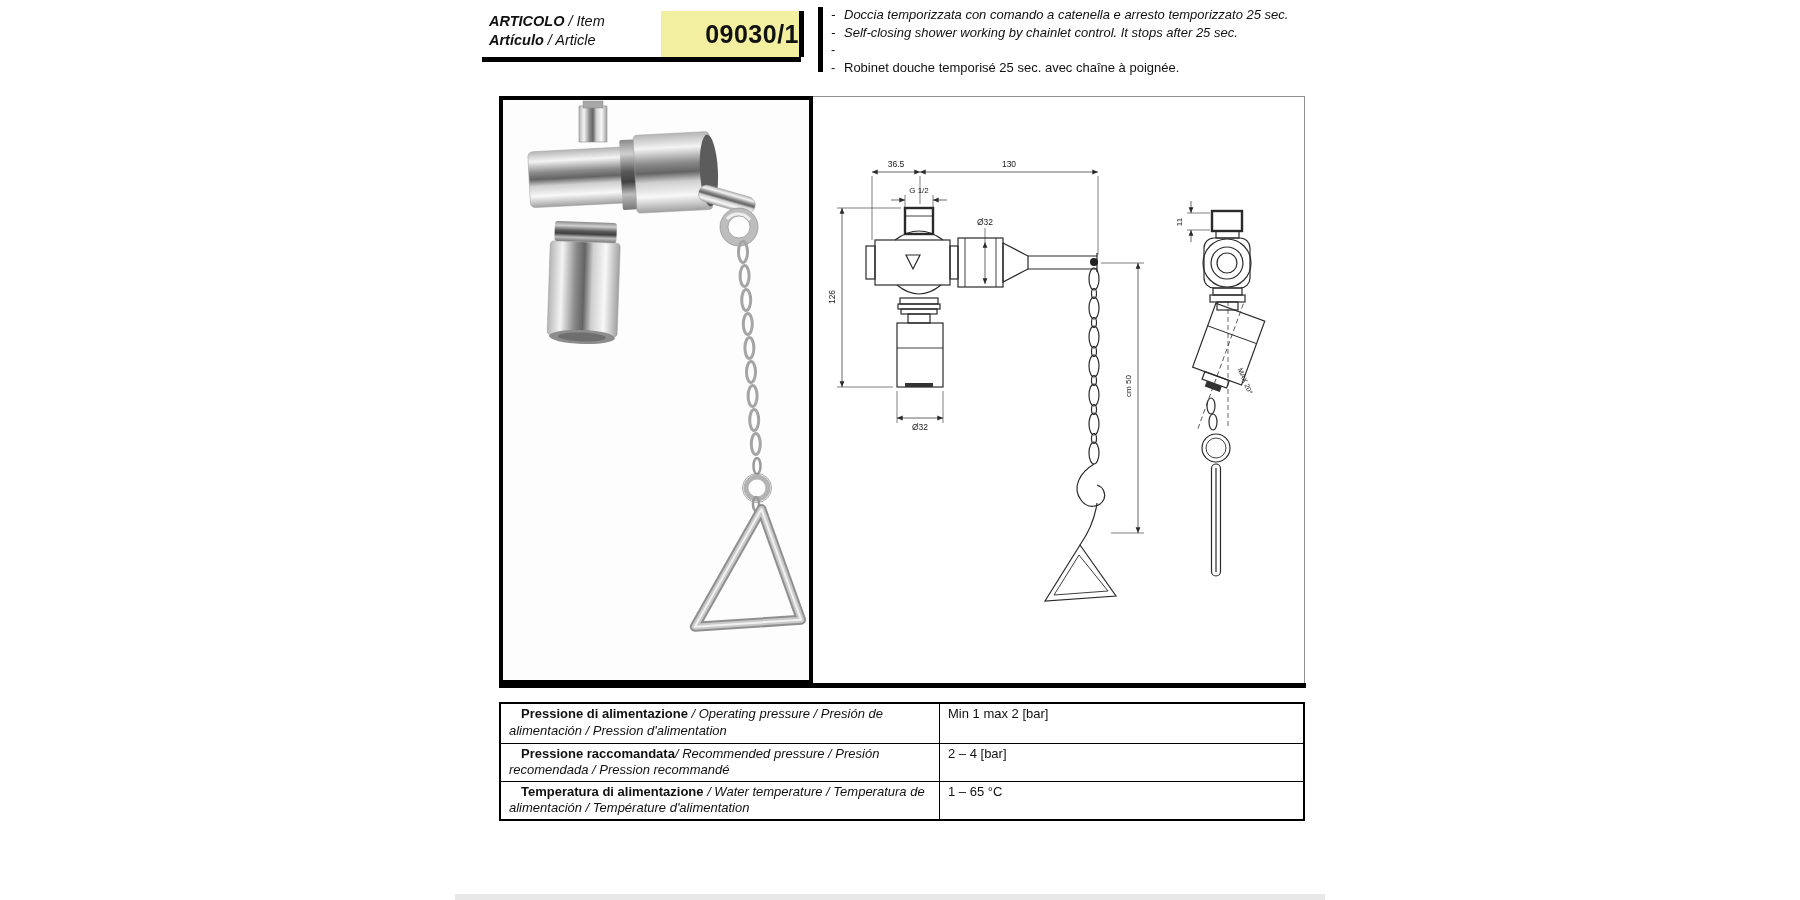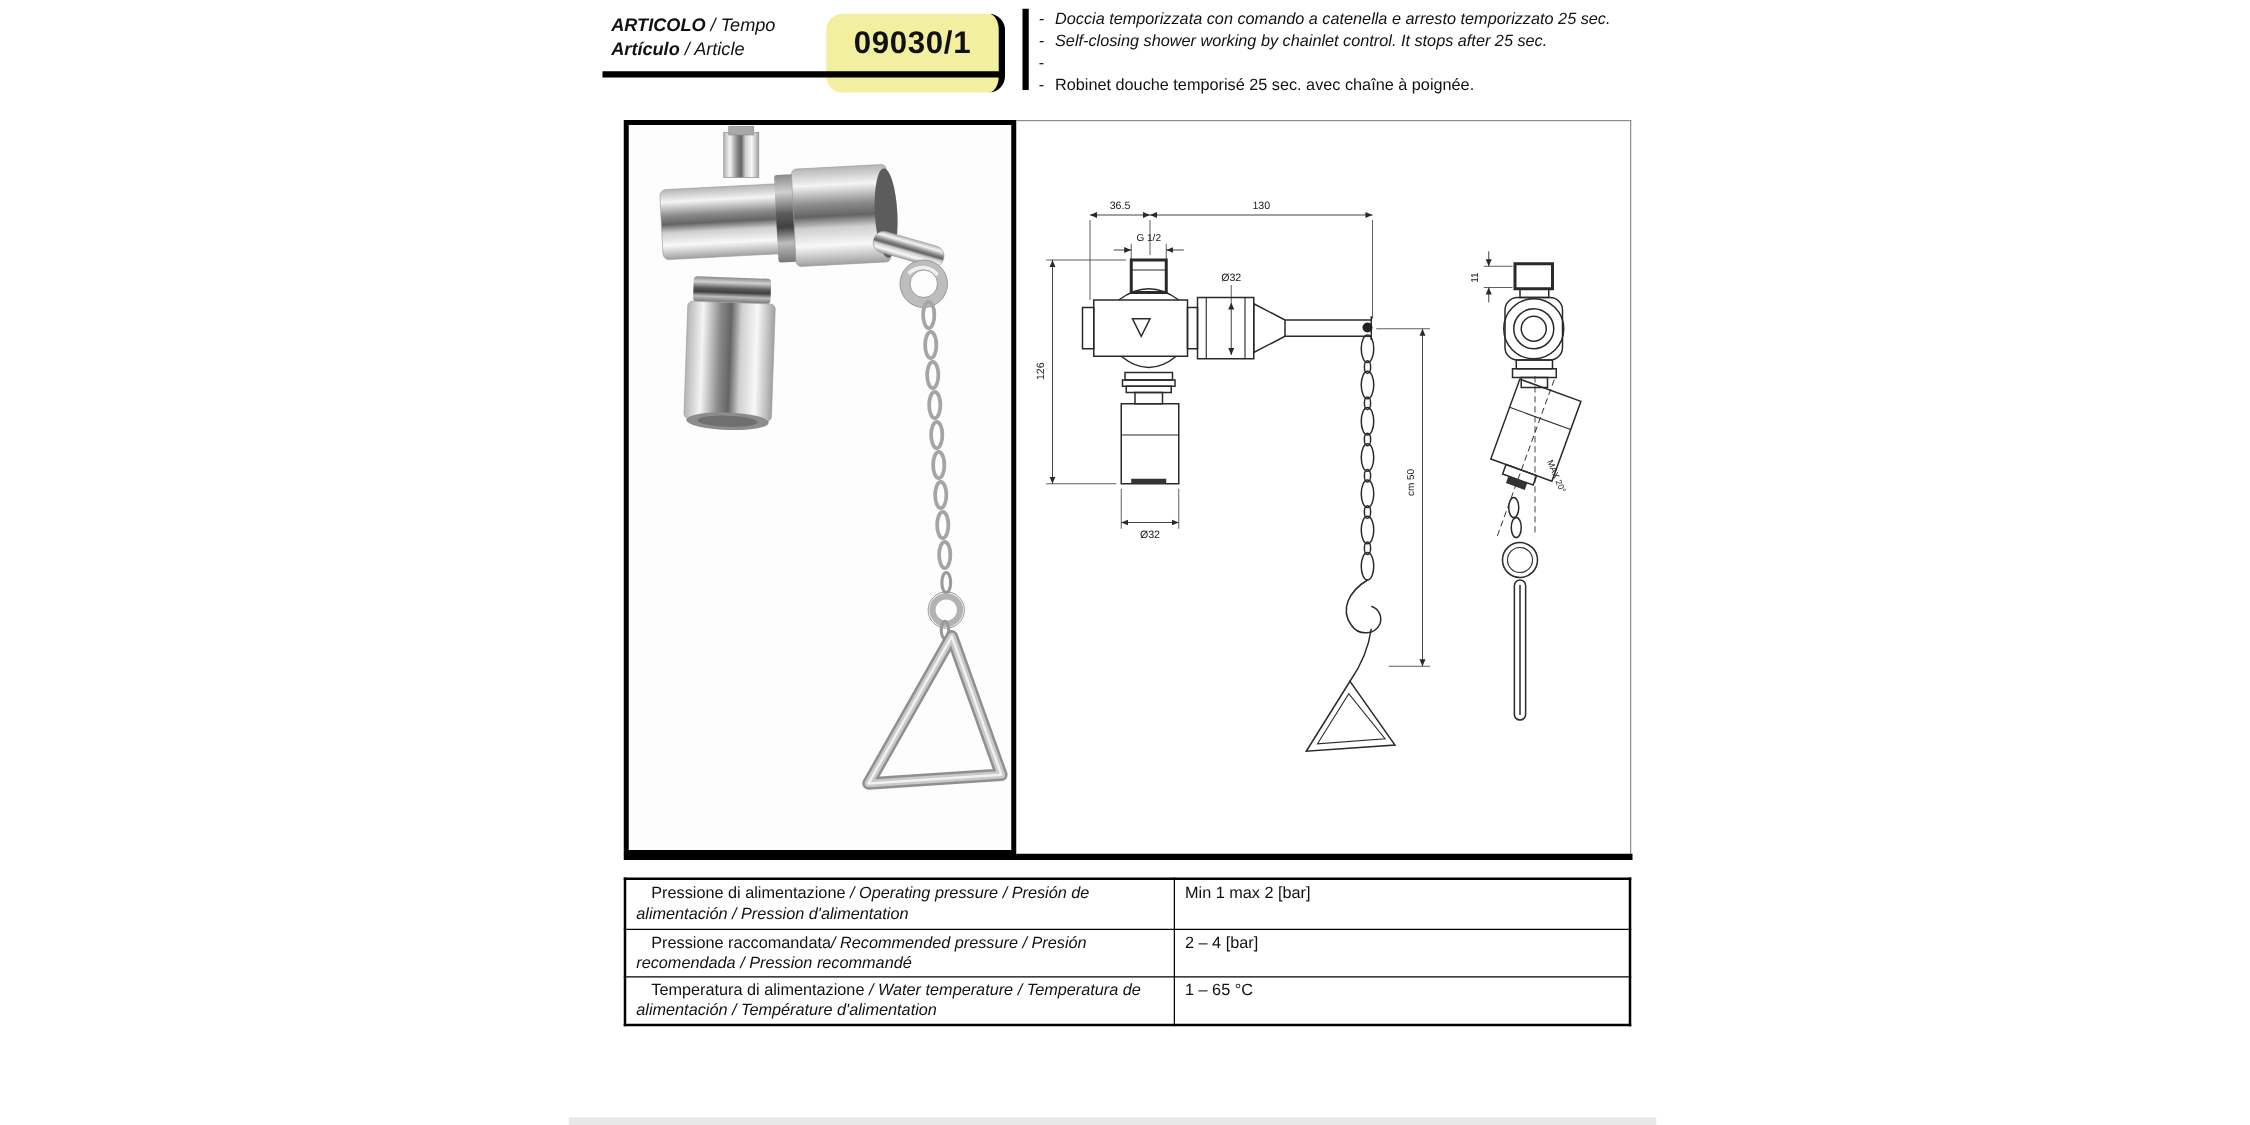--- a/index.html
+++ b/index.html
@@ -2,23 +2,23 @@
 <html><head>
 <meta charset="utf-8">
 <style>
   html,body{margin:0;padding:0;background:#fff;}
   .page{position:relative;width:1800px;height:900px;background:#ffffff;overflow:hidden;
         font-family:"Liberation Sans",sans-serif;color:#111;}
   
   .hdr-label{position:absolute;left:489px;top:12px;width:170px;font-size:14.5px;
              font-style:italic;line-height:19px;white-space:nowrap;}
   .hdr-label b{font-weight:700;}
-  .code-box{position:absolute;left:661px;top:11px;width:138px;height:63px;
-            border-right:5px solid #000;text-align:center;line-height:46px;
-            font-size:25px;font-weight:700;letter-spacing:.5px;border-radius:13px;}
+  .code-box{position:absolute;left:661px;top:11px;width:138px;height:46px;
+            border-right:5px solid #000;text-align:right;line-height:46px;
+            font-size:25px;font-weight:700;letter-spacing:.5px;}
   .hdr-underline{position:absolute;left:482px;top:57px;width:319px;height:4.5px;background:#000;}
   .hdr-divider{position:absolute;left:818px;top:7px;width:4.5px;height:65px;background:#000;}
   .desc-list{position:absolute;left:831px;top:6px;width:540px;font-size:13px;line-height:17.5px;}
   .desc-line{display:flex;}
   .desc-line .dash{width:13px;flex:0 0 13px;}
   .desc-line.it{font-style:italic;}
   
   .fig-top{position:absolute;left:813px;top:96px;width:492px;height:1.2px;background:#8f8f8f;}
   .fig-right{position:absolute;left:1304px;top:96px;width:1.4px;height:588px;background:#8f8f8f;}
   .fig-bottom{position:absolute;left:499px;top:683px;width:807px;height:4.5px;background:#000;}
@@ -32,31 +32,31 @@
   .draw .ext{stroke:#2a2a2a;stroke-width:.6;}
   .draw .dash{stroke:#2a2a2a;stroke-width:.7;stroke-dasharray:5,3;}
   .draw text{font-size:8.5px;fill:#1a1a1a;text-anchor:middle;font-family:"Liberation Sans",sans-serif;}
   .draw text.t7{font-size:7px;}
   .draw text.t8{font-size:8px;}
   
   .spec{position:absolute;left:499px;top:702px;width:806px;border-collapse:collapse;
         table-layout:fixed;font-size:13px;line-height:16.5px;border:2px solid #000;}
   .spec td{border:1.6px solid #000;vertical-align:top;padding:2px 6px 2px 8px;}
   .spec td.lbl{width:424px;}
-  .spec td.lbl b{font-weight:400;font-style:normal;padding-left:12px;}
+  .spec td.lbl b{font-weight:700;font-style:normal;padding-left:12px;}
   .spec td.lbl i{font-style:italic;font-weight:400;}
   .page-edge{position:absolute;left:455px;top:894px;width:870px;height:6px;background:#e8e8e8;}
 </style>
 </head>
 <body>
 
 <div class="page">
 
   <div class="hdr-label">
-    <div><b>ARTICOLO</b><span> / Tempo</span></div>
+    <div><b>ARTICOLO</b><span> / Item</span></div>
     <div><b>Artículo</b><span> / Article</span></div>
   </div>
   <div class="code-box" id="codeBox" style="background: rgb(243, 239, 160);">
     <span>09030/1</span>
   </div>
   <div class="hdr-underline"></div>
   <div class="hdr-divider"></div>
   <div class="desc-list">
       <div class="desc-line it">
         <span class="dash">-</span>

